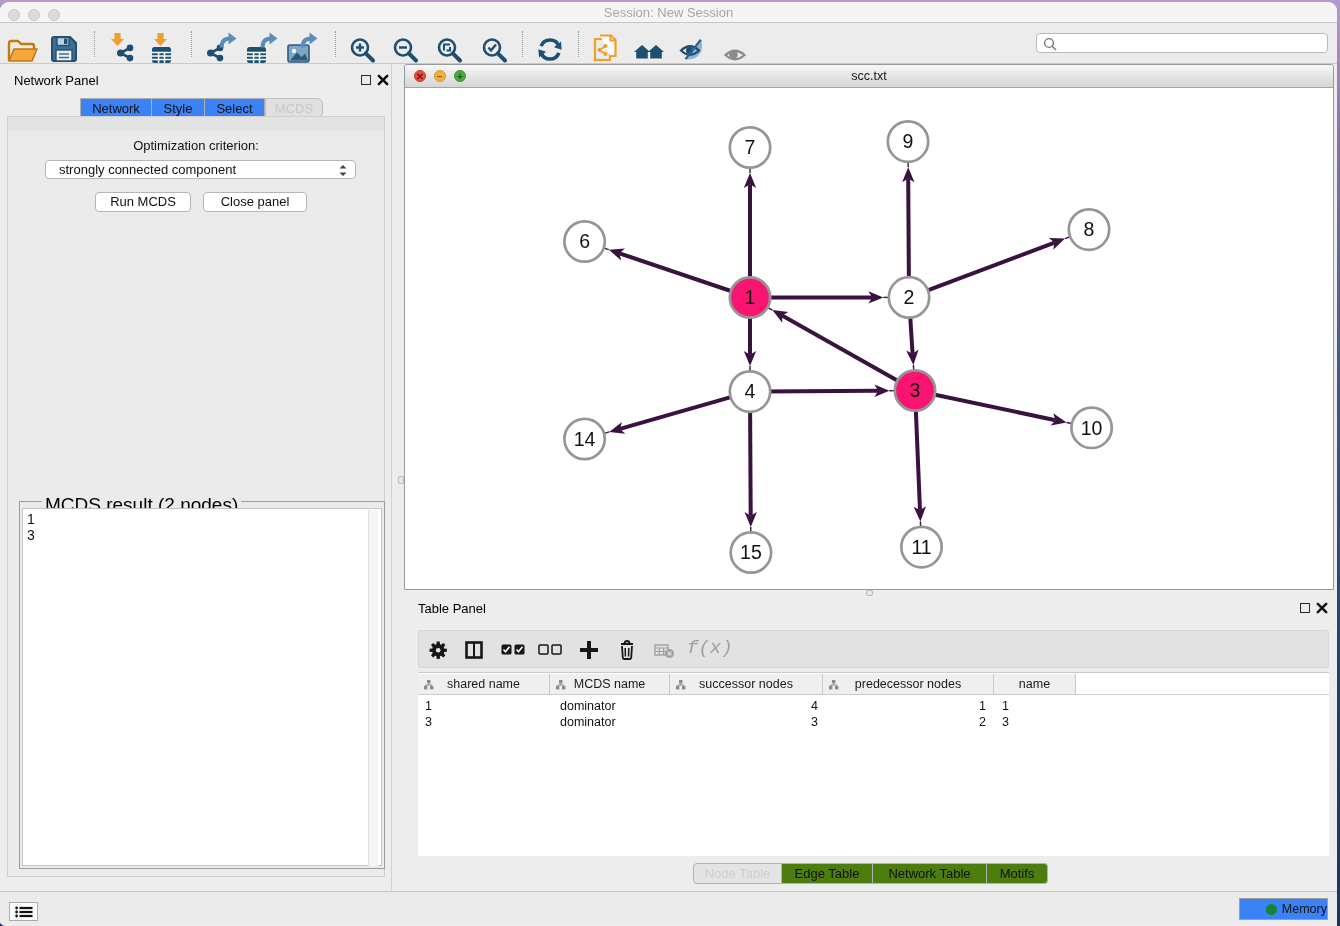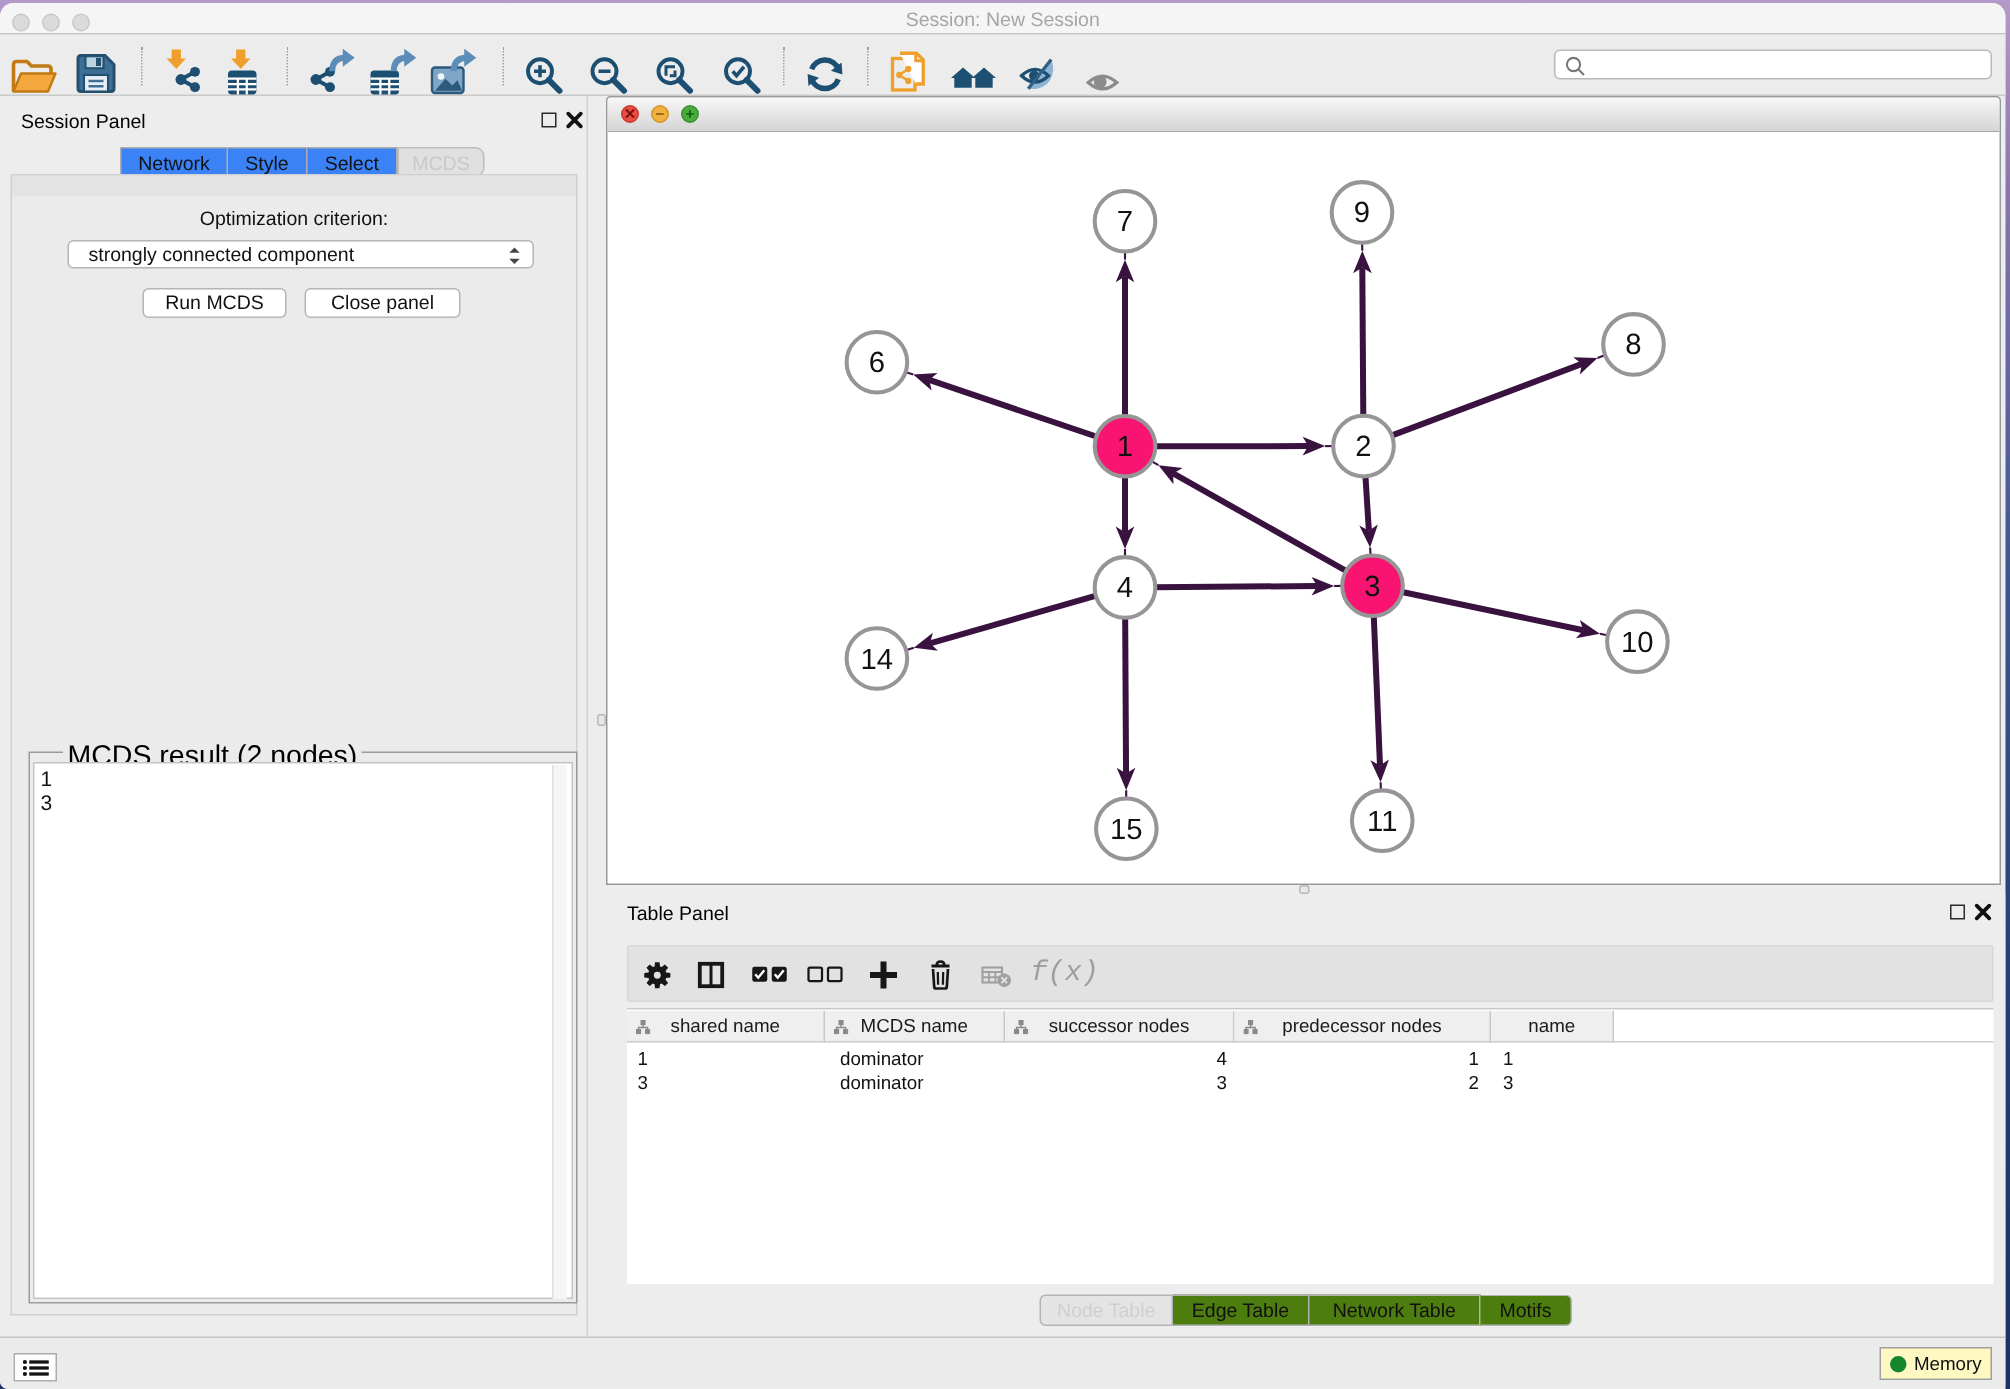--- a/index.html
+++ b/index.html
@@ -39,21 +39,21 @@
 #tp-title{position:absolute;left:14px;top:5px;font-size:13px;color:#000}
 #tp-toolbar{position:absolute;left:14px;top:34px;width:911px;height:38px;background:#e3e2e2;border:1px solid #d8d7d7;border-radius:2px}
 #tbl{position:absolute;left:14px;top:76px;width:911px;height:184px;background:#fff;border-top:1px solid #c9c9c9}
 .th{position:absolute;top:1px;height:21px;background:#f0efef;border-right:1px solid #c9c9c9;font-size:12.5px;color:#1a1a1a;text-align:center;line-height:21px}
 .td{position:absolute;font-size:12.5px;color:#111;height:16px;line-height:16px}
 #btabs{position:absolute;left:289px;top:267px;height:21px;font-size:13px}
 .btab{position:absolute;top:0;height:21px;background:#4d7c0f;border:1px solid #b3b3b3;color:#111;text-align:center;line-height:20px}
 
 #status{position:absolute;left:0;top:889px;width:100%;height:33px;background:#ecebec;border-top:1px solid #c3c3c3}
 #listbtn{position:absolute;left:9px;top:10px;width:29px;height:19px;background:#fdfdfd;border:1px solid #ababab}
-#membtn{position:absolute;right:9px;top:6px;width:75px;height:22px;background:#fef9c3;border:1px solid #9f9f9f;font-size:12.5px;color:#111;text-align:center;line-height:20px}
+#membtn{position:absolute;right:9px;top:6px;width:89px;height:22px;background:#3b82f6;border:1px solid #9f9f9f;font-size:12.5px;color:#111;text-align:right;line-height:20px}
 </style></head>
 <body>
 <div id="win">
  <div id="titlebar">
   <div class="tl" style="left:8px"></div>
       <div class="tl" style="left:28px"></div>
       <div class="tl" style="left:48px"></div>
   <div id="title">Session: New Session</div>
  </div>
  <div id="toolbar">
@@ -196,21 +196,21 @@
         <circle cx="9.5" cy="8.5" r="4.3" fill="#8b8b8b"></circle>
       </svg>
 <div id="search">
         <svg style="position:absolute;left:6px;top:3px" width="15" height="15" viewBox="0 0 15 15">
           <circle cx="6" cy="6" r="4.4" fill="none" stroke="#777" stroke-width="1.4"></circle>
           <line x1="9.2" y1="9.2" x2="13" y2="13" stroke="#777" stroke-width="1.4"></line>
         </svg>
       </div>
     </div>
  <div id="cp">
-  <div id="cp-title">Session Panel</div>
+  <div id="cp-title">Network Panel</div>
   <div class="wicon" style="left:361px"></div>
   <svg style="position:absolute;left:377px;top:10px" width="12" height="12" viewBox="0 0 12 12">
         <path d="M1.8 1.8 L10.2 10.2 M10.2 1.8 L1.8 10.2" stroke="#111" stroke-width="2.5" stroke-linecap="round"></path>
       </svg>
   <div class="tabs">
    <div class="tab" style="left:80px;width:72px">Network</div>
    <div class="tab" style="left:152px;width:53px;border-left:none">Style</div>
    <div class="tab" style="left:205px;width:60px;border-left:none">Select</div>
    <div class="tab tabd" style="left:265px;width:58px">MCDS</div>
   </div>
@@ -231,20 +231,21 @@
           </div>
    </div>
   </div>
  </div>
  <div class="sh" style="left:398px;top:474px;width:6px;height:8px"></div>
  <div id="net">
   <div id="net-tb">
    <div class="nl" style="left:9px;background:#ea4b42;border:1px solid #c73b33;color:#7c120e">✕</div>
    <div class="nl" style="left:29px;background:#f2b03c;border:1px solid #d3952e;color:#8a5a10">−</div>
    <div class="nl" style="left:49px;background:#48ab3c;border:1px solid #3b9032;color:#0f5c10">+</div>
+   <div id="net-title">scc.txt</div>
   </div>
   <svg id="graph" width="927" height="501" viewBox="0 0 927 501" font-family="Liberation Sans,sans-serif">
         <line x1="345.0" y1="209.5" x2="345.0" y2="96.3" stroke="#3a1240" stroke-width="4"></line>
 <line x1="345.0" y1="85.1" x2="345.0" y2="80.1" stroke="#3a1240" stroke-width="1.4"></line>
 <path d="M345.0,85.1 L351.2,100.1 L345.0,96.3 L338.8,100.1 Z" fill="#3a1240"></path>
 <line x1="345.0" y1="209.5" x2="214.5" y2="165.3" stroke="#3a1240" stroke-width="4"></line>
 <line x1="203.8" y1="161.7" x2="199.1" y2="160.1" stroke="#3a1240" stroke-width="1.4"></line>
 <path d="M203.8,161.7 L220.0,160.6 L214.5,165.3 L216.1,172.4 Z" fill="#3a1240"></path>
 <line x1="345.0" y1="209.5" x2="467.2" y2="209.4" stroke="#3a1240" stroke-width="4"></line>
 <line x1="478.4" y1="209.4" x2="483.4" y2="209.4" stroke="#3a1240" stroke-width="1.4"></line>

